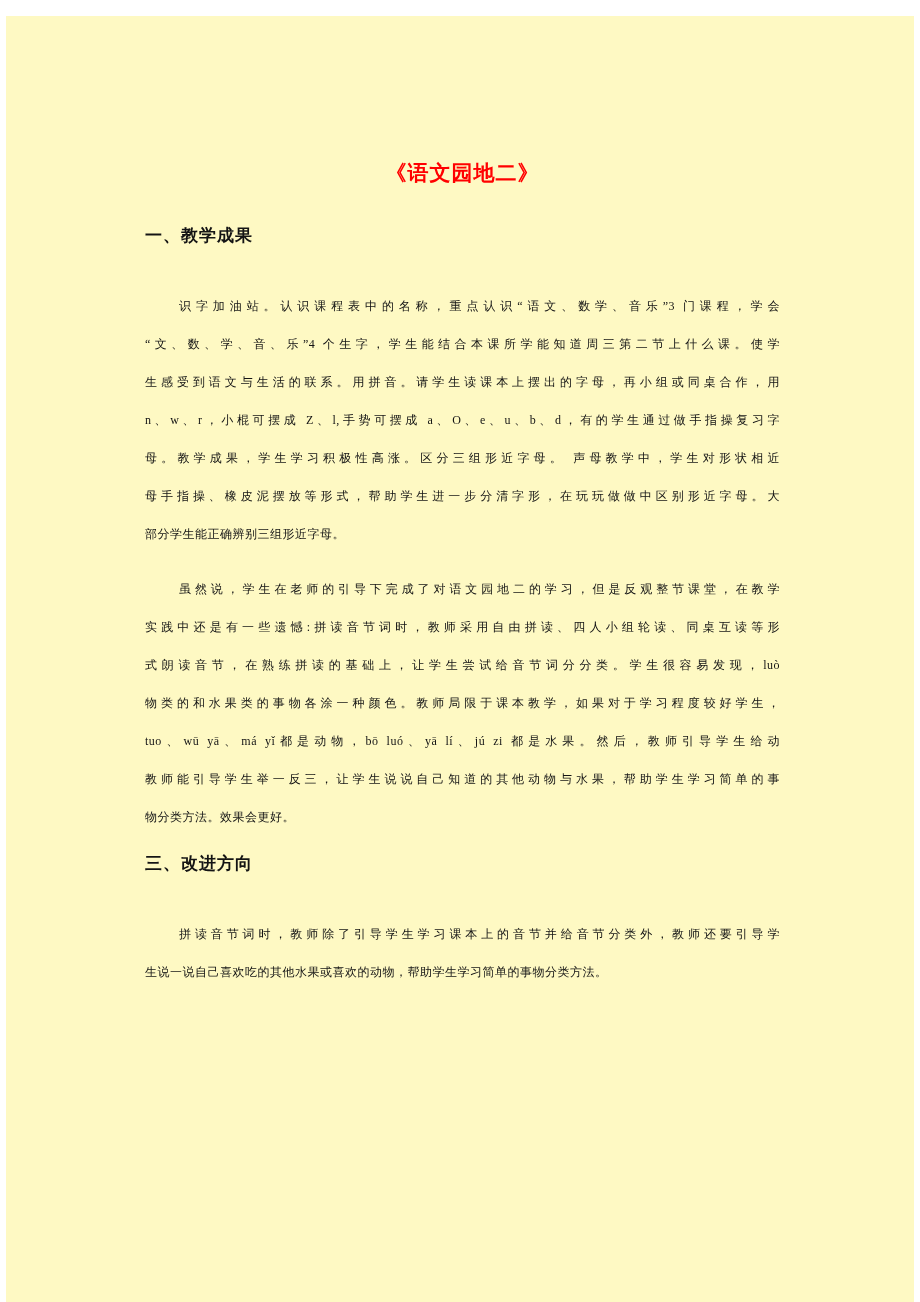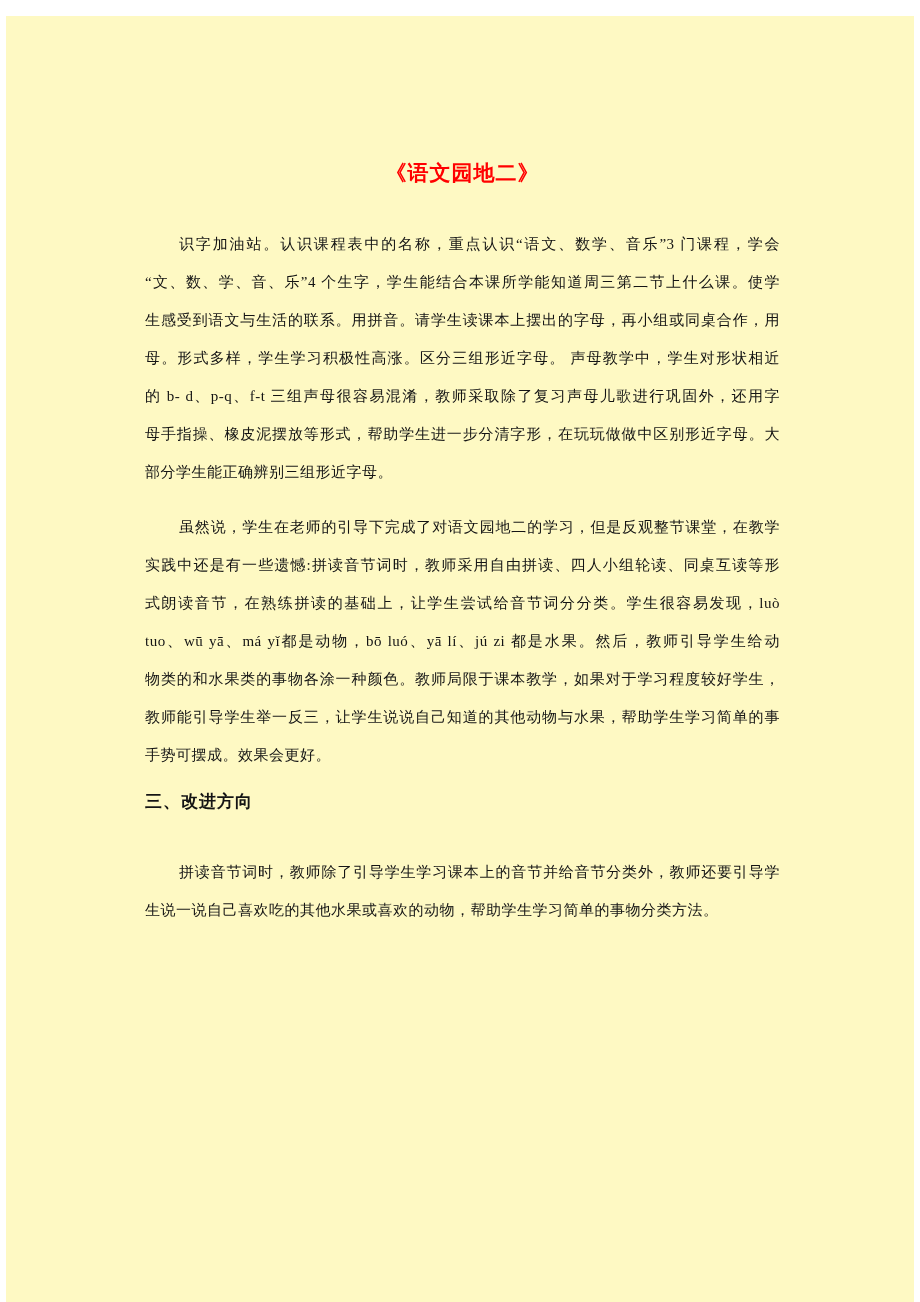--- a/index.html
+++ b/index.html
@@ -33,21 +33,21 @@
     font-size: 17px;
     line-height: 22px;
     font-weight: bold;
     margin: 0 0 40px 0;
     letter-spacing: 1px;
   }
   .para {
     margin: 0 0 17px 0;
   }
   .line {
-    font-size: 15px;
+    font-size: 12px;
     line-height: 38px;
     white-space: nowrap;
     text-align: justify;
     text-align-last: justify;
     letter-spacing: 0.5px;
   }
   .line.para-last {
     text-align-last: left;
   }
   .line.first {
@@ -55,40 +55,41 @@
   }
 </style>
 </head>
 <body>
 
 <div class="page" style="color: rgb(20, 20, 20);">
 
   <h1 class="doc-title" style="color: rgb(255, 0, 0);">《语文园地二》</h1>
 
   <section>
+    <h2 class="section-heading">一、教学成果</h2>
     <div class="para">
         <div class="line first">识字加油站。认识课程表中的名称，重点认识“语文、数学、音乐”3 门课程，学会</div>
         <div class="line">“文、数、学、音、乐”4 个生字，学生能结合本课所学能知道周三第二节上什么课。使学</div>
         <div class="line">生感受到语文与生活的联系。用拼音。请学生读课本上摆出的字母，再小组或同桌合作，用</div>
-        <div class="line">母。形式多样，学生学习积极性高涨。区分三组形近字母。 声母教学中，学生对形状相近</div>
-        <div class="line">的 b- d、p-q、f-t 三组声母很容易混淆，教师采取除了复习声母儿歌进行巩固外，还用字</div>
+        <div class="line">n、w、r，小棍可摆成 Z、l,手势可摆成 a、O、e、u、b、d，有的学生通过做手指操复习字</div>
+        <div class="line">母。教学成果，学生学习积极性高涨。区分三组形近字母。 声母教学中，学生对形状相近</div>
         <div class="line">母手指操、橡皮泥摆放等形式，帮助学生进一步分清字形，在玩玩做做中区别形近字母。大</div>
         <div class="line para-last">部分学生能正确辨别三组形近字母。</div>
       </div>
   </section>
 
   <section>
     <div class="para">
         <div class="line first">虽然说，学生在老师的引导下完成了对语文园地二的学习，但是反观整节课堂，在教学</div>
         <div class="line">实践中还是有一些遗憾:拼读音节词时，教师采用自由拼读、四人小组轮读、同桌互读等形</div>
         <div class="line">式朗读音节，在熟练拼读的基础上，让学生尝试给音节词分分类。学生很容易发现，luò</div>
+        <div class="line">物类的和水果类的事物各涂一种颜色。教师局限于课本教学，如果对于学习程度较好学生，</div>
         <div class="line">tuo、wū yā、má yǐ都是动物，bō luó、yā lí、jú zi 都是水果。然后，教师引导学生给动</div>
-        <div class="line">物类的和水果类的事物各涂一种颜色。教师局限于课本教学，如果对于学习程度较好学生，</div>
         <div class="line">教师能引导学生举一反三，让学生说说自己知道的其他动物与水果，帮助学生学习简单的事</div>
-        <div class="line para-last">手势可摆成。效果会更好。</div>
+        <div class="line para-last">物分类方法。效果会更好。</div>
       </div>
   </section>
 
   <section>
     <h2 class="section-heading">三、改进方向</h2>
     <div class="para">
         <div class="line first">拼读音节词时，教师除了引导学生学习课本上的音节并给音节分类外，教师还要引导学</div>
         <div class="line para-last">生说一说自己喜欢吃的其他水果或喜欢的动物，帮助学生学习简单的事物分类方法。</div>
       </div>
   </section>

